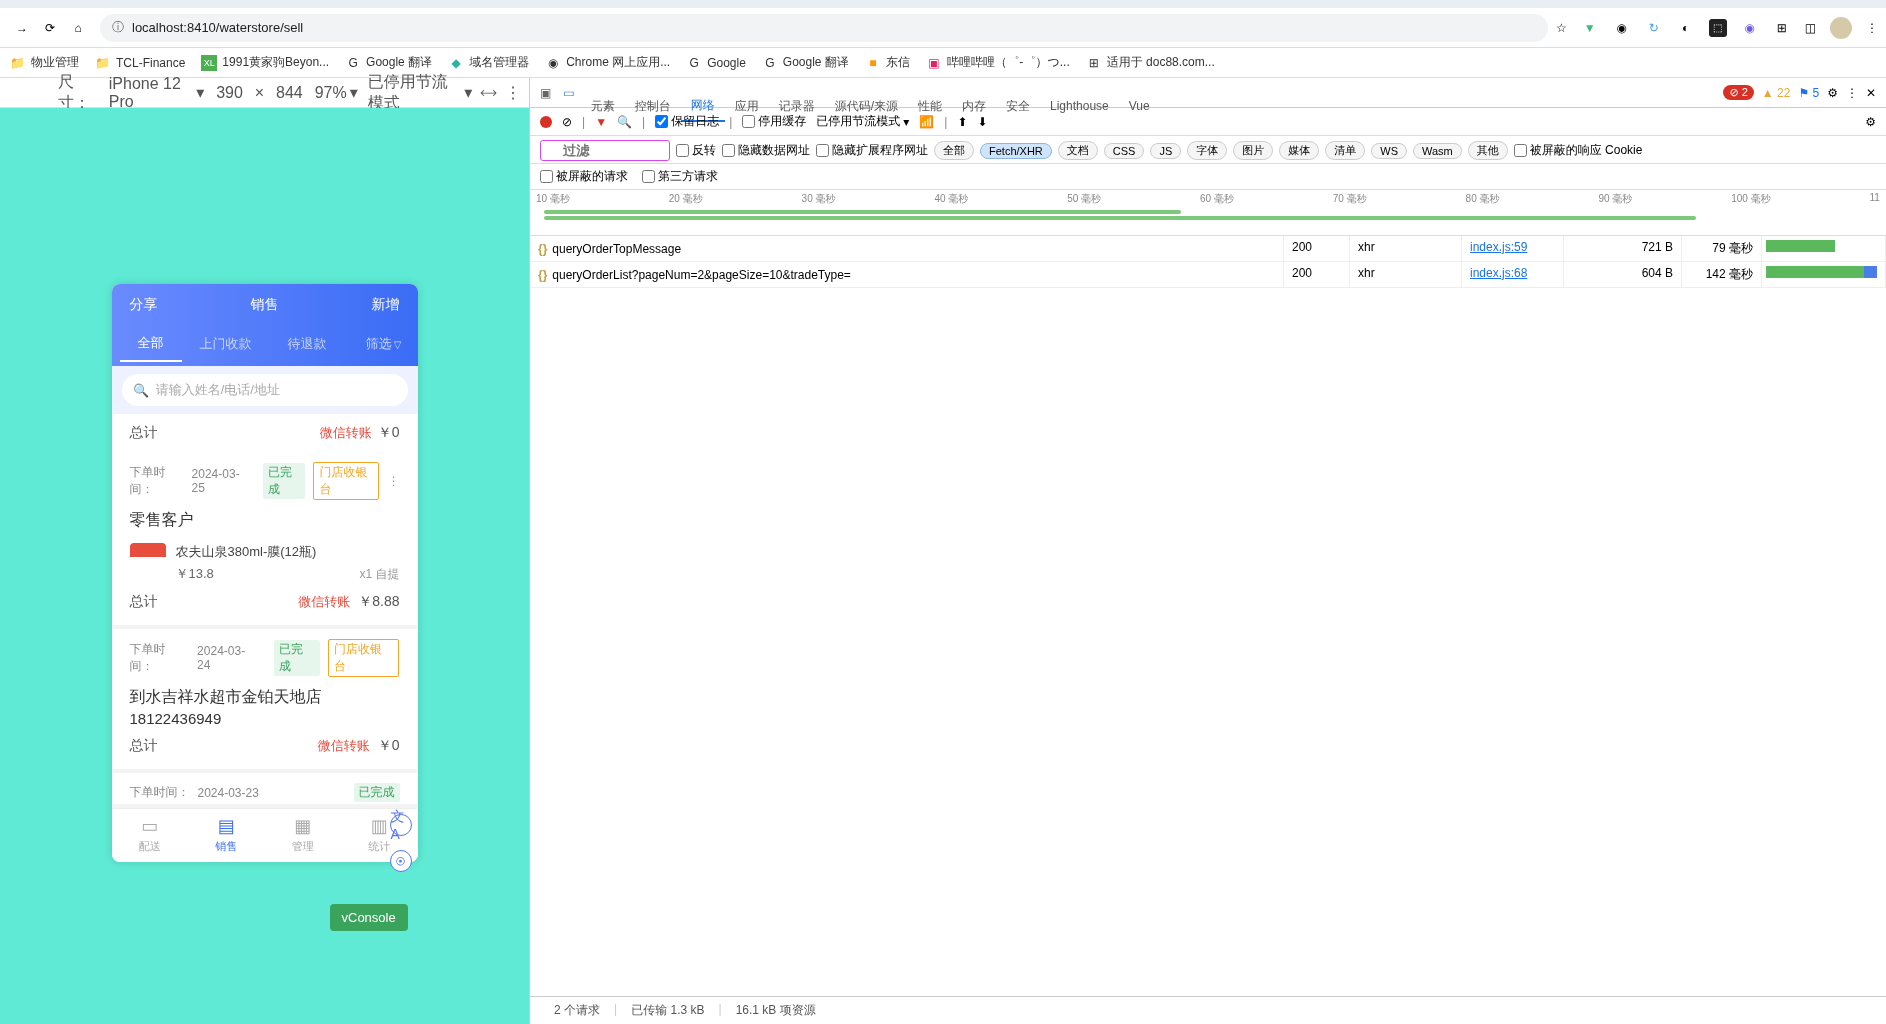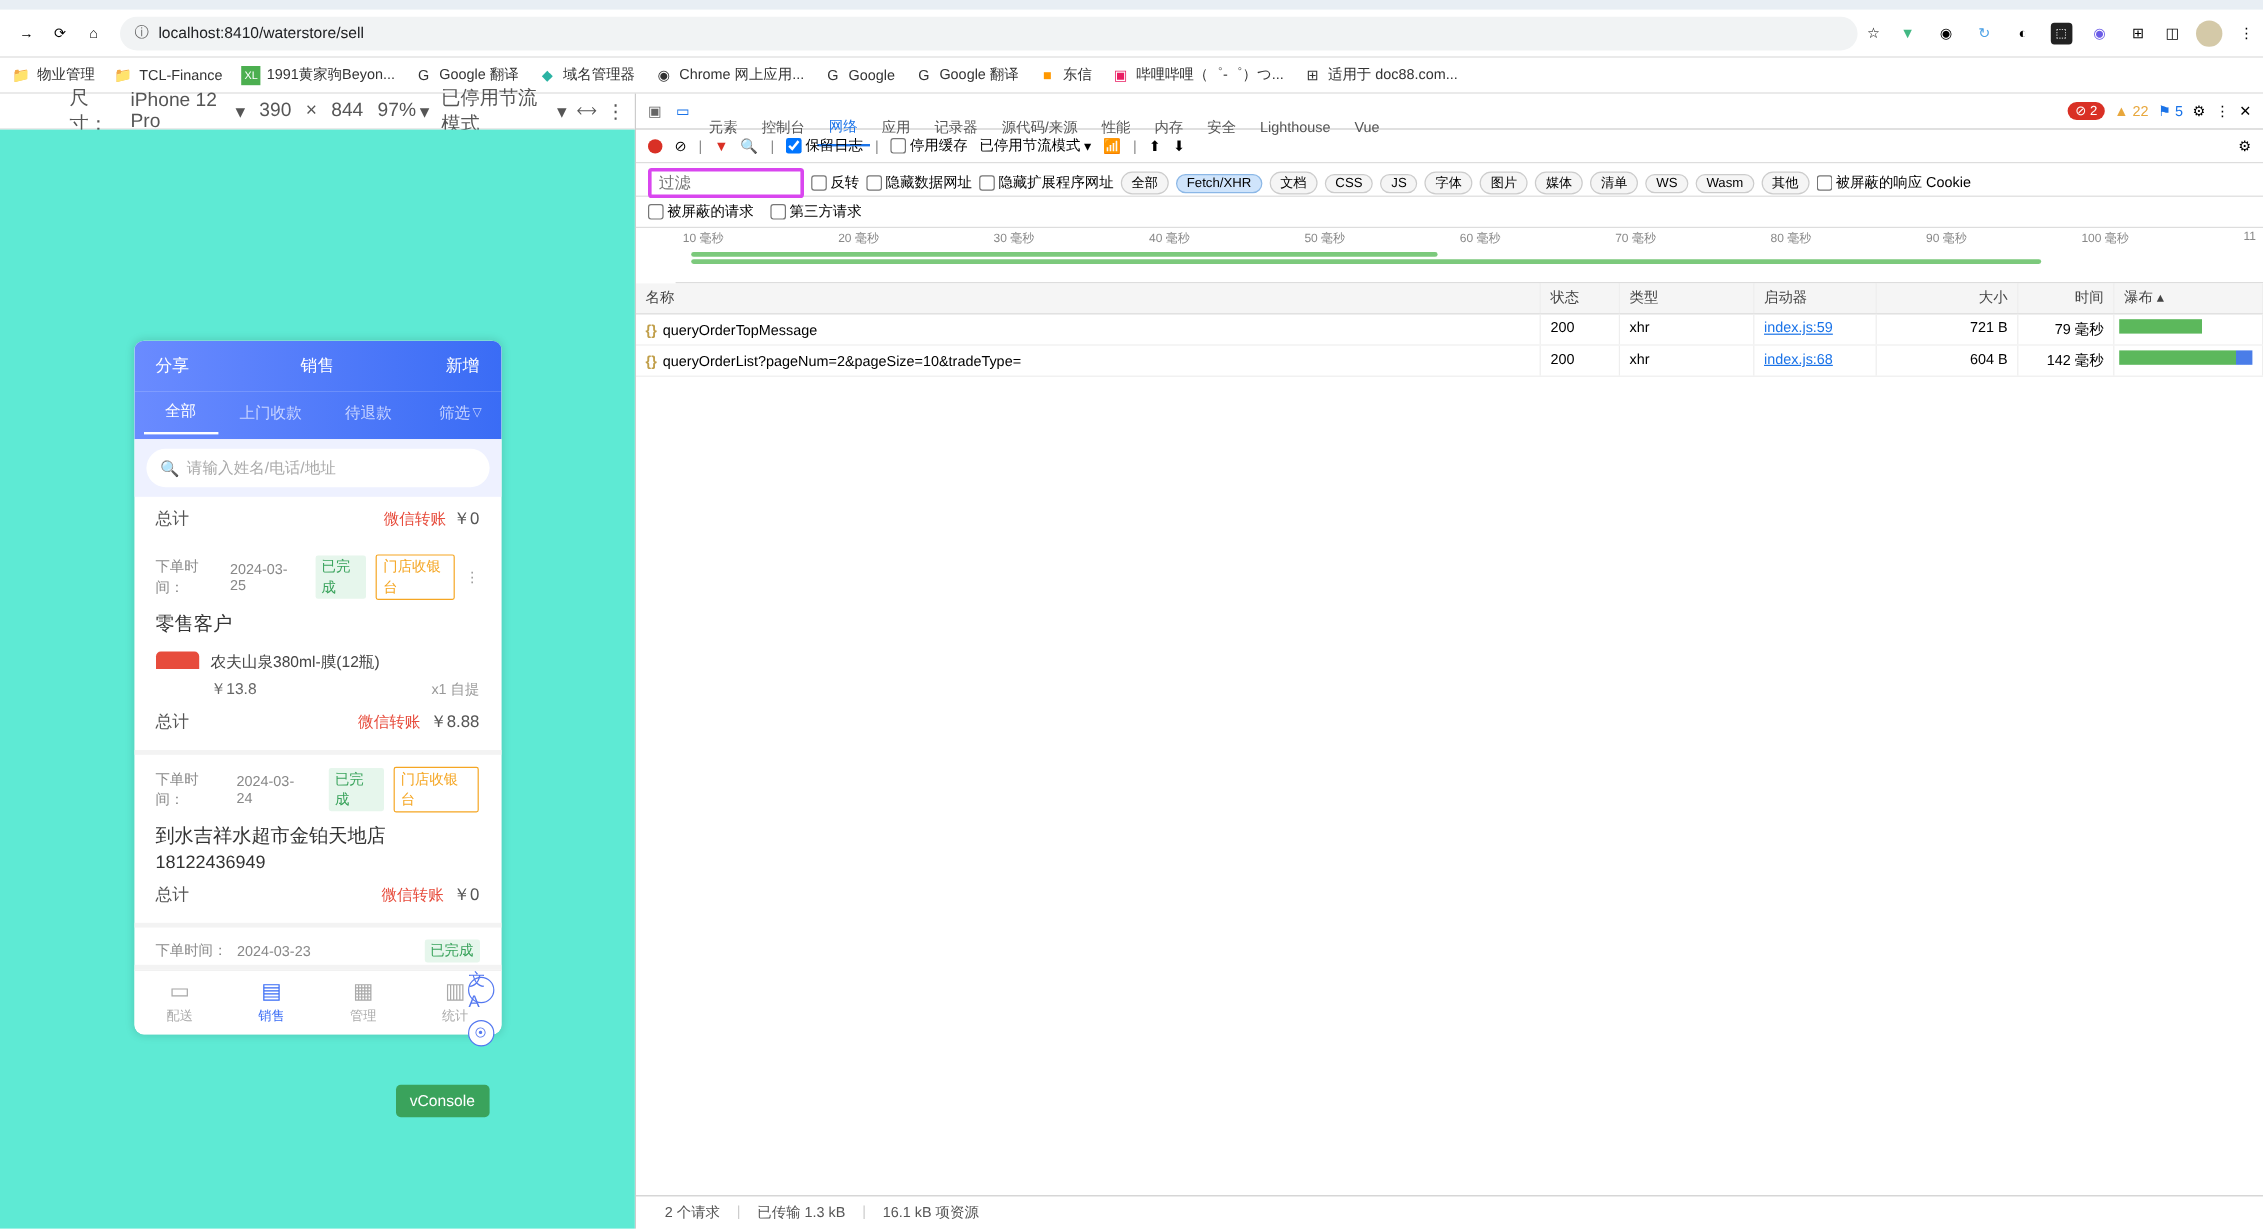--- a/index.html
+++ b/index.html
@@ -66,27 +66,27 @@
 .devtools { flex: 1; display: flex; flex-direction: column; font-size: 12px; min-width: 0; }
 .dt-tabs { display: flex; align-items: center; border-bottom: 1px solid #ccc; height: 30px; padding: 0 4px; }
 .dt-tab { padding: 6px 10px; cursor: pointer; color: #555; margin-top: 27px; }
 .dt-tab.active { color: #1a73e8; border-bottom: 2px solid #1a73e8; }
 .dt-tabs-right { margin-left: auto; display: flex; align-items: center; gap: 8px; padding-right: 6px; }
 .badge-err { background: #d93025; color: #fff; border-radius: 8px; padding: 1px 6px; font-size: 11px; }
 .badge-warn { color: #e8a73c; }
 .badge-info { color: #1a73e8; }
 .dt-toolbar { display: flex; align-items: center; gap: 10px; padding: 4px 10px; border-bottom: 1px solid #ddd; height: 28px; }
 .dt-rec { width: 12px; height: 12px; border-radius: 50%; background: #d93025; }
-.dt-filter-input { border: 3px solid #d946ef; border-radius: 3px; padding: 2px 6px; width: 130px; color: #999; }
+.dt-filter-input { border: 1px solid #d946ef; border-radius: 3px; padding: 2px 22px; width: 130px; color: #999; font-weight: bold; }
 .dt-chk { display: flex; align-items: center; gap: 3px; }
 .dt-toolbar2 { display: flex; align-items: center; gap: 6px; padding: 4px 10px; border-bottom: 1px solid #ddd; height: 28px; flex-wrap: wrap; }
 .pill { border: 1px solid #ccc; border-radius: 10px; padding: 1px 8px; font-size: 11px; cursor: pointer; background: #f5f5f5; }
 .pill.active { background: #cfe4fb; border-color: #8bb7e6; }
 .dt-toolbar3 { display: flex; align-items: center; gap: 14px; padding: 4px 10px; border-bottom: 1px solid #ddd; height: 26px; }
-.timeline { height: 46px; border-bottom: 1px solid #ddd; position: relative; padding: 2px 6px; margin-left: 33px; }
+.timeline { height: 46px; border-bottom: 1px solid #ddd; position: relative; padding: 2px 6px; }
 .timeline-ticks { display: flex; justify-content: space-between; font-size: 10px; color: #888; }
 .timeline-bar { position: absolute; height: 4px; background: #7cc97c; border-radius: 2px; }
 .request-table { flex: 1; overflow: auto; }
 .req-head { display: flex; border-bottom: 1px solid #ddd; background: #f5f5f5; font-weight: 500; color: #444; }
 .req-row { display: flex; border-bottom: 1px solid #eee; }
 .rc { padding: 4px 8px; border-right: 1px solid #eee; overflow: hidden; text-overflow: ellipsis; white-space: nowrap; }
 .c-name { flex: 1; min-width: 280px; display: flex; gap: 5px; align-items: center; }
 .c-status { width: 66px; }
 .c-type { width: 112px; }
 .c-init { width: 102px; color: #1a73e8; text-decoration: underline; cursor: pointer; }
@@ -400,29 +400,20 @@
         <span>80 毫秒</span>
         <span>90 毫秒</span>
         <span>100 毫秒</span>
         <span>11</span>
       </div>
       <div class="timeline-bar" style="left:1%;top:20px;width:47%"></div>
       <div class="timeline-bar" style="left:1%;top:26px;width:85%"></div>
     </div>
 
     <div class="request-table">
-      <div class="req-head">
-        <div class="rc c-name">名称</div>
-        <div class="rc c-status">状态</div>
-        <div class="rc c-type">类型</div>
-        <div class="rc c-init" style="color:#444;text-decoration:none">启动器</div>
-        <div class="rc c-size">大小</div>
-        <div class="rc c-time">时间</div>
-        <div class="rc c-wf"><span>瀑布</span> ▴</div>
-      </div>
       <div class="req-row">
         <div class="rc c-name">
             <span class="js-icon">{}</span>
             <span>queryOrderTopMessage</span>
           </div>
         <div class="rc c-status">200</div>
         <div class="rc c-type">xhr</div>
         <div class="rc c-init">index.js:59</div>
         <div class="rc c-size">721 B</div>
         <div class="rc c-time">79 毫秒</div>

